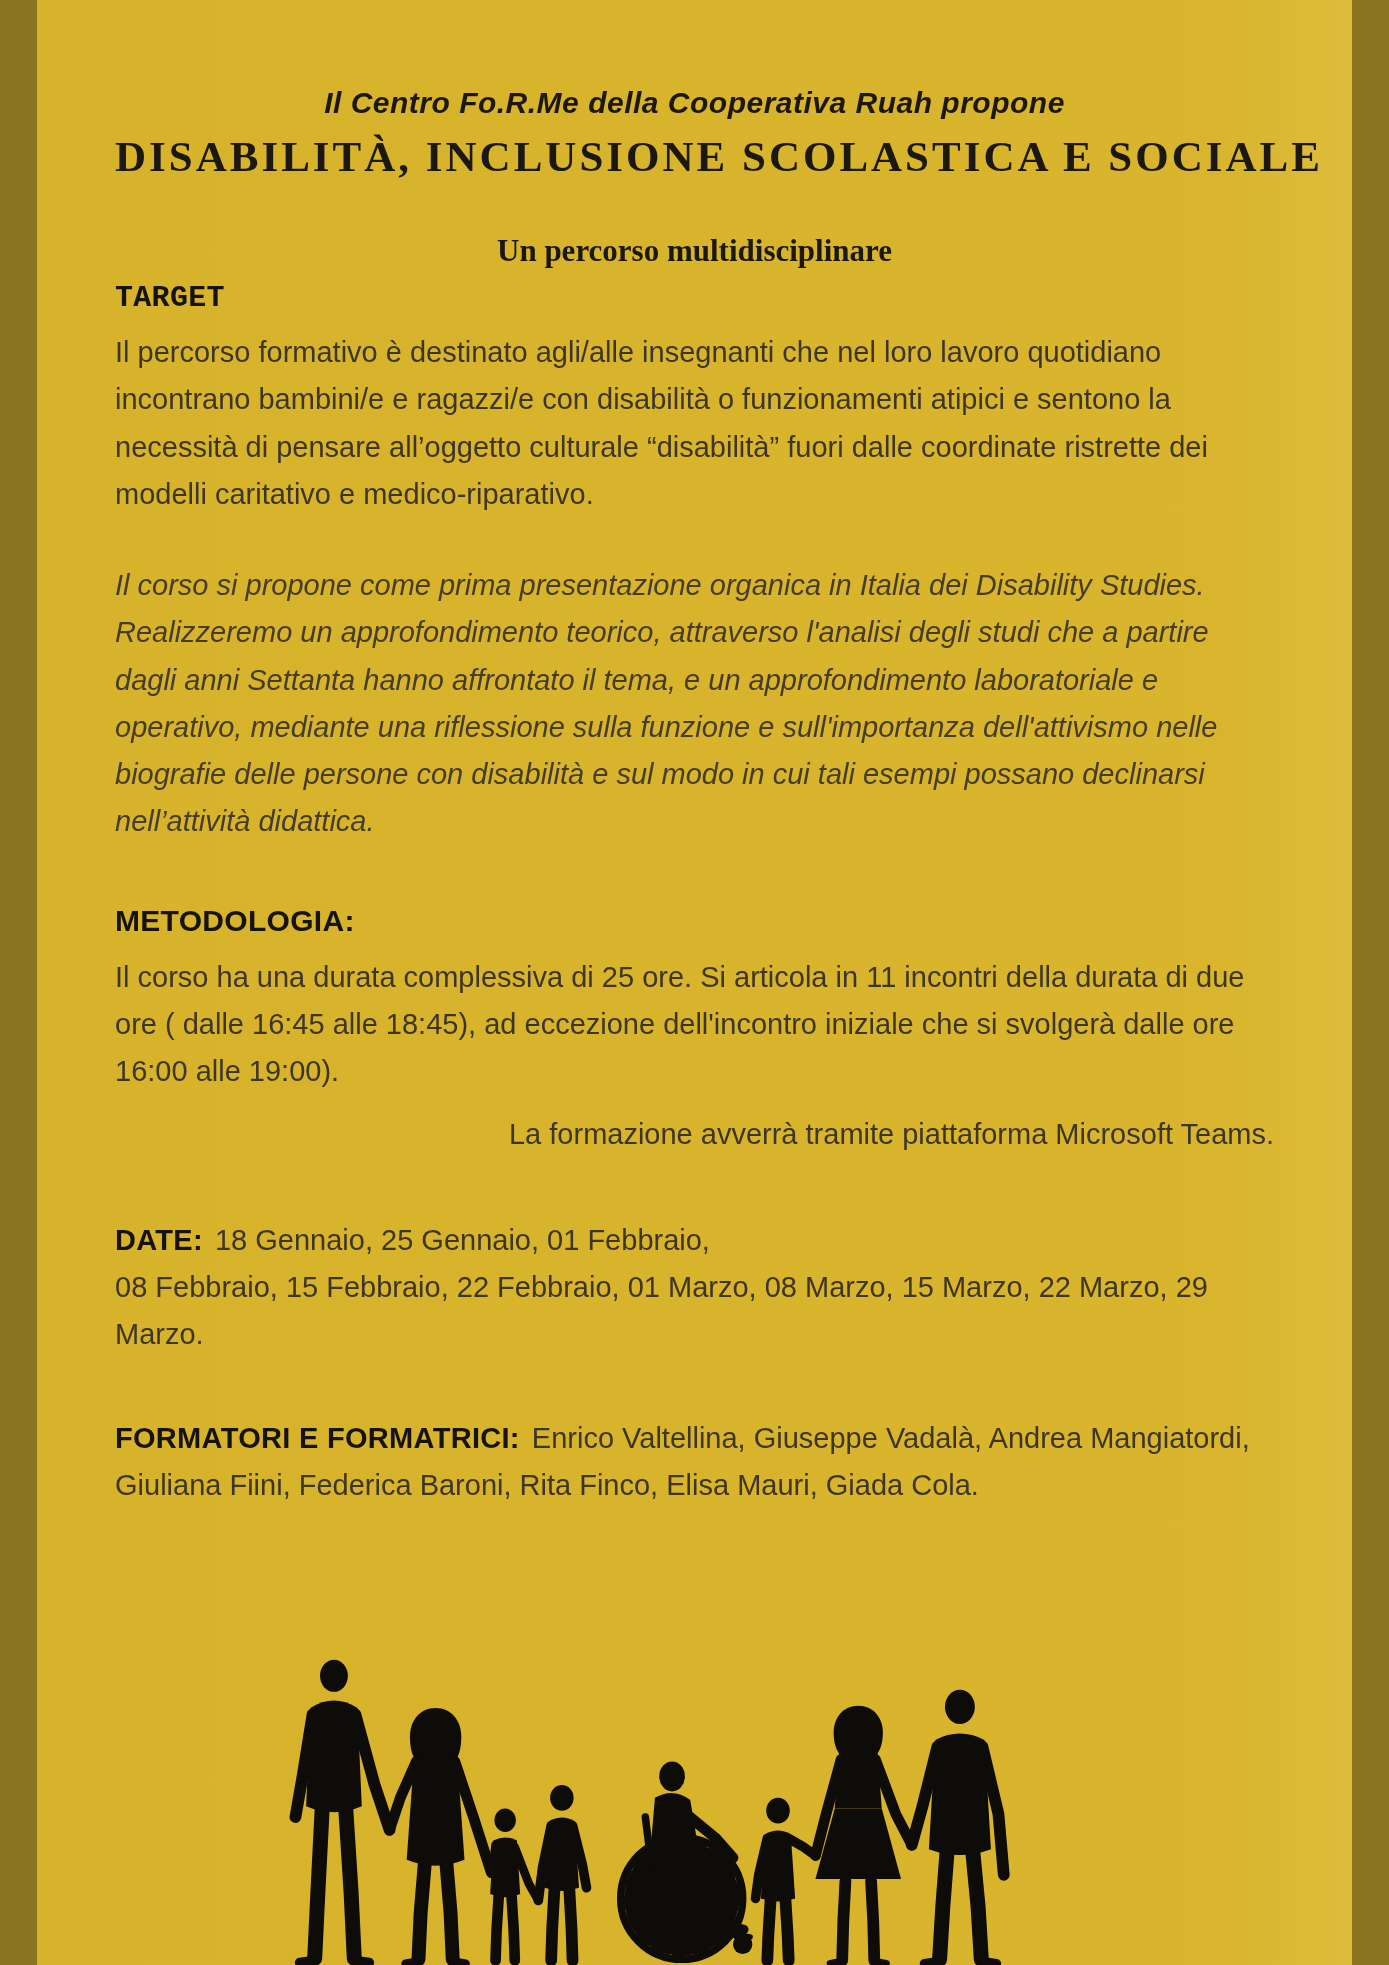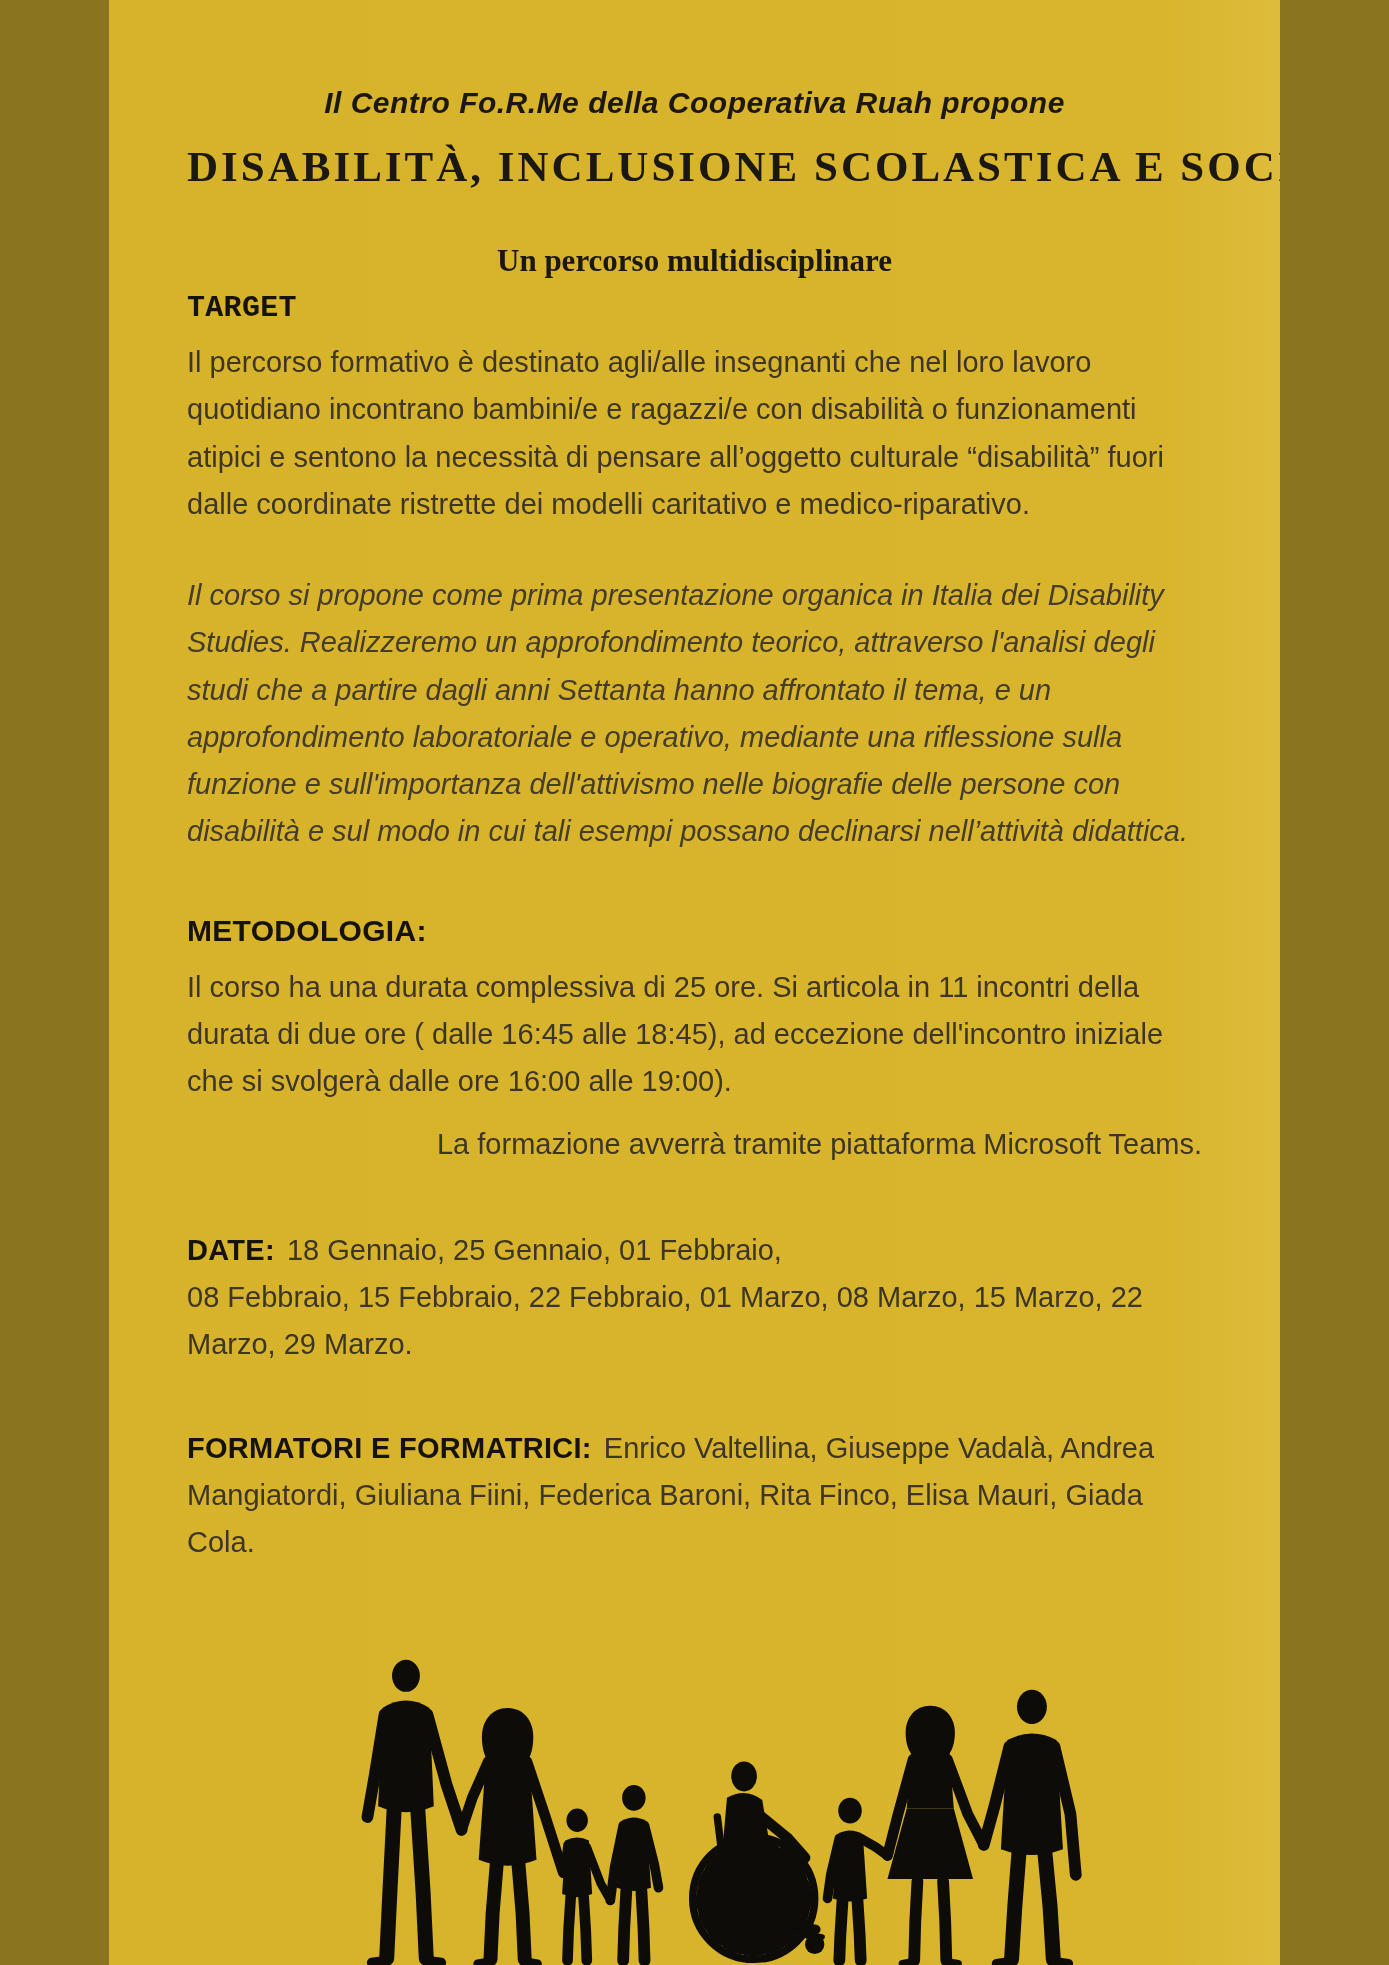--- a/index.html
+++ b/index.html
@@ -8,37 +8,37 @@
     --ink-body:#3d3526;
     --silhouette:#0e0c08;
     --serif:"Liberation Serif","DejaVu Serif",serif;
     --sans:"Liberation Sans","DejaVu Sans",sans-serif;
   }
   *{margin:0;padding:0;box-sizing:border-box;}
   html,body{background:#8a7420;}
   body{display:flex;justify-content:center;}
   .poster{
     position:relative;
-    width:1171px;height:1965px;
+    width:1315px;height:1965px;
     background:linear-gradient(90deg,#d7b32b 0%,var(--bg) 90%,#debc3c 100%);
     overflow:hidden;
     font-family:var(--sans);
     color:var(--ink-body);
     padding:86px 78px 0 78px;
   }
   .kicker{
     text-align:center;
     font-style:italic;
     font-weight:600;
     font-size:30px;
     color:#1c180f;
     letter-spacing:.5px;
   }
   .title{
-    margin-top:22px;
+    margin-top:12px;
     text-align:left;
     font-family:var(--serif);
     font-weight:700;
     font-size:43px;
     letter-spacing:3px;
     color:#1b1711;
     white-space:nowrap;
   }
   .subtitle{
     margin-top:52px;

